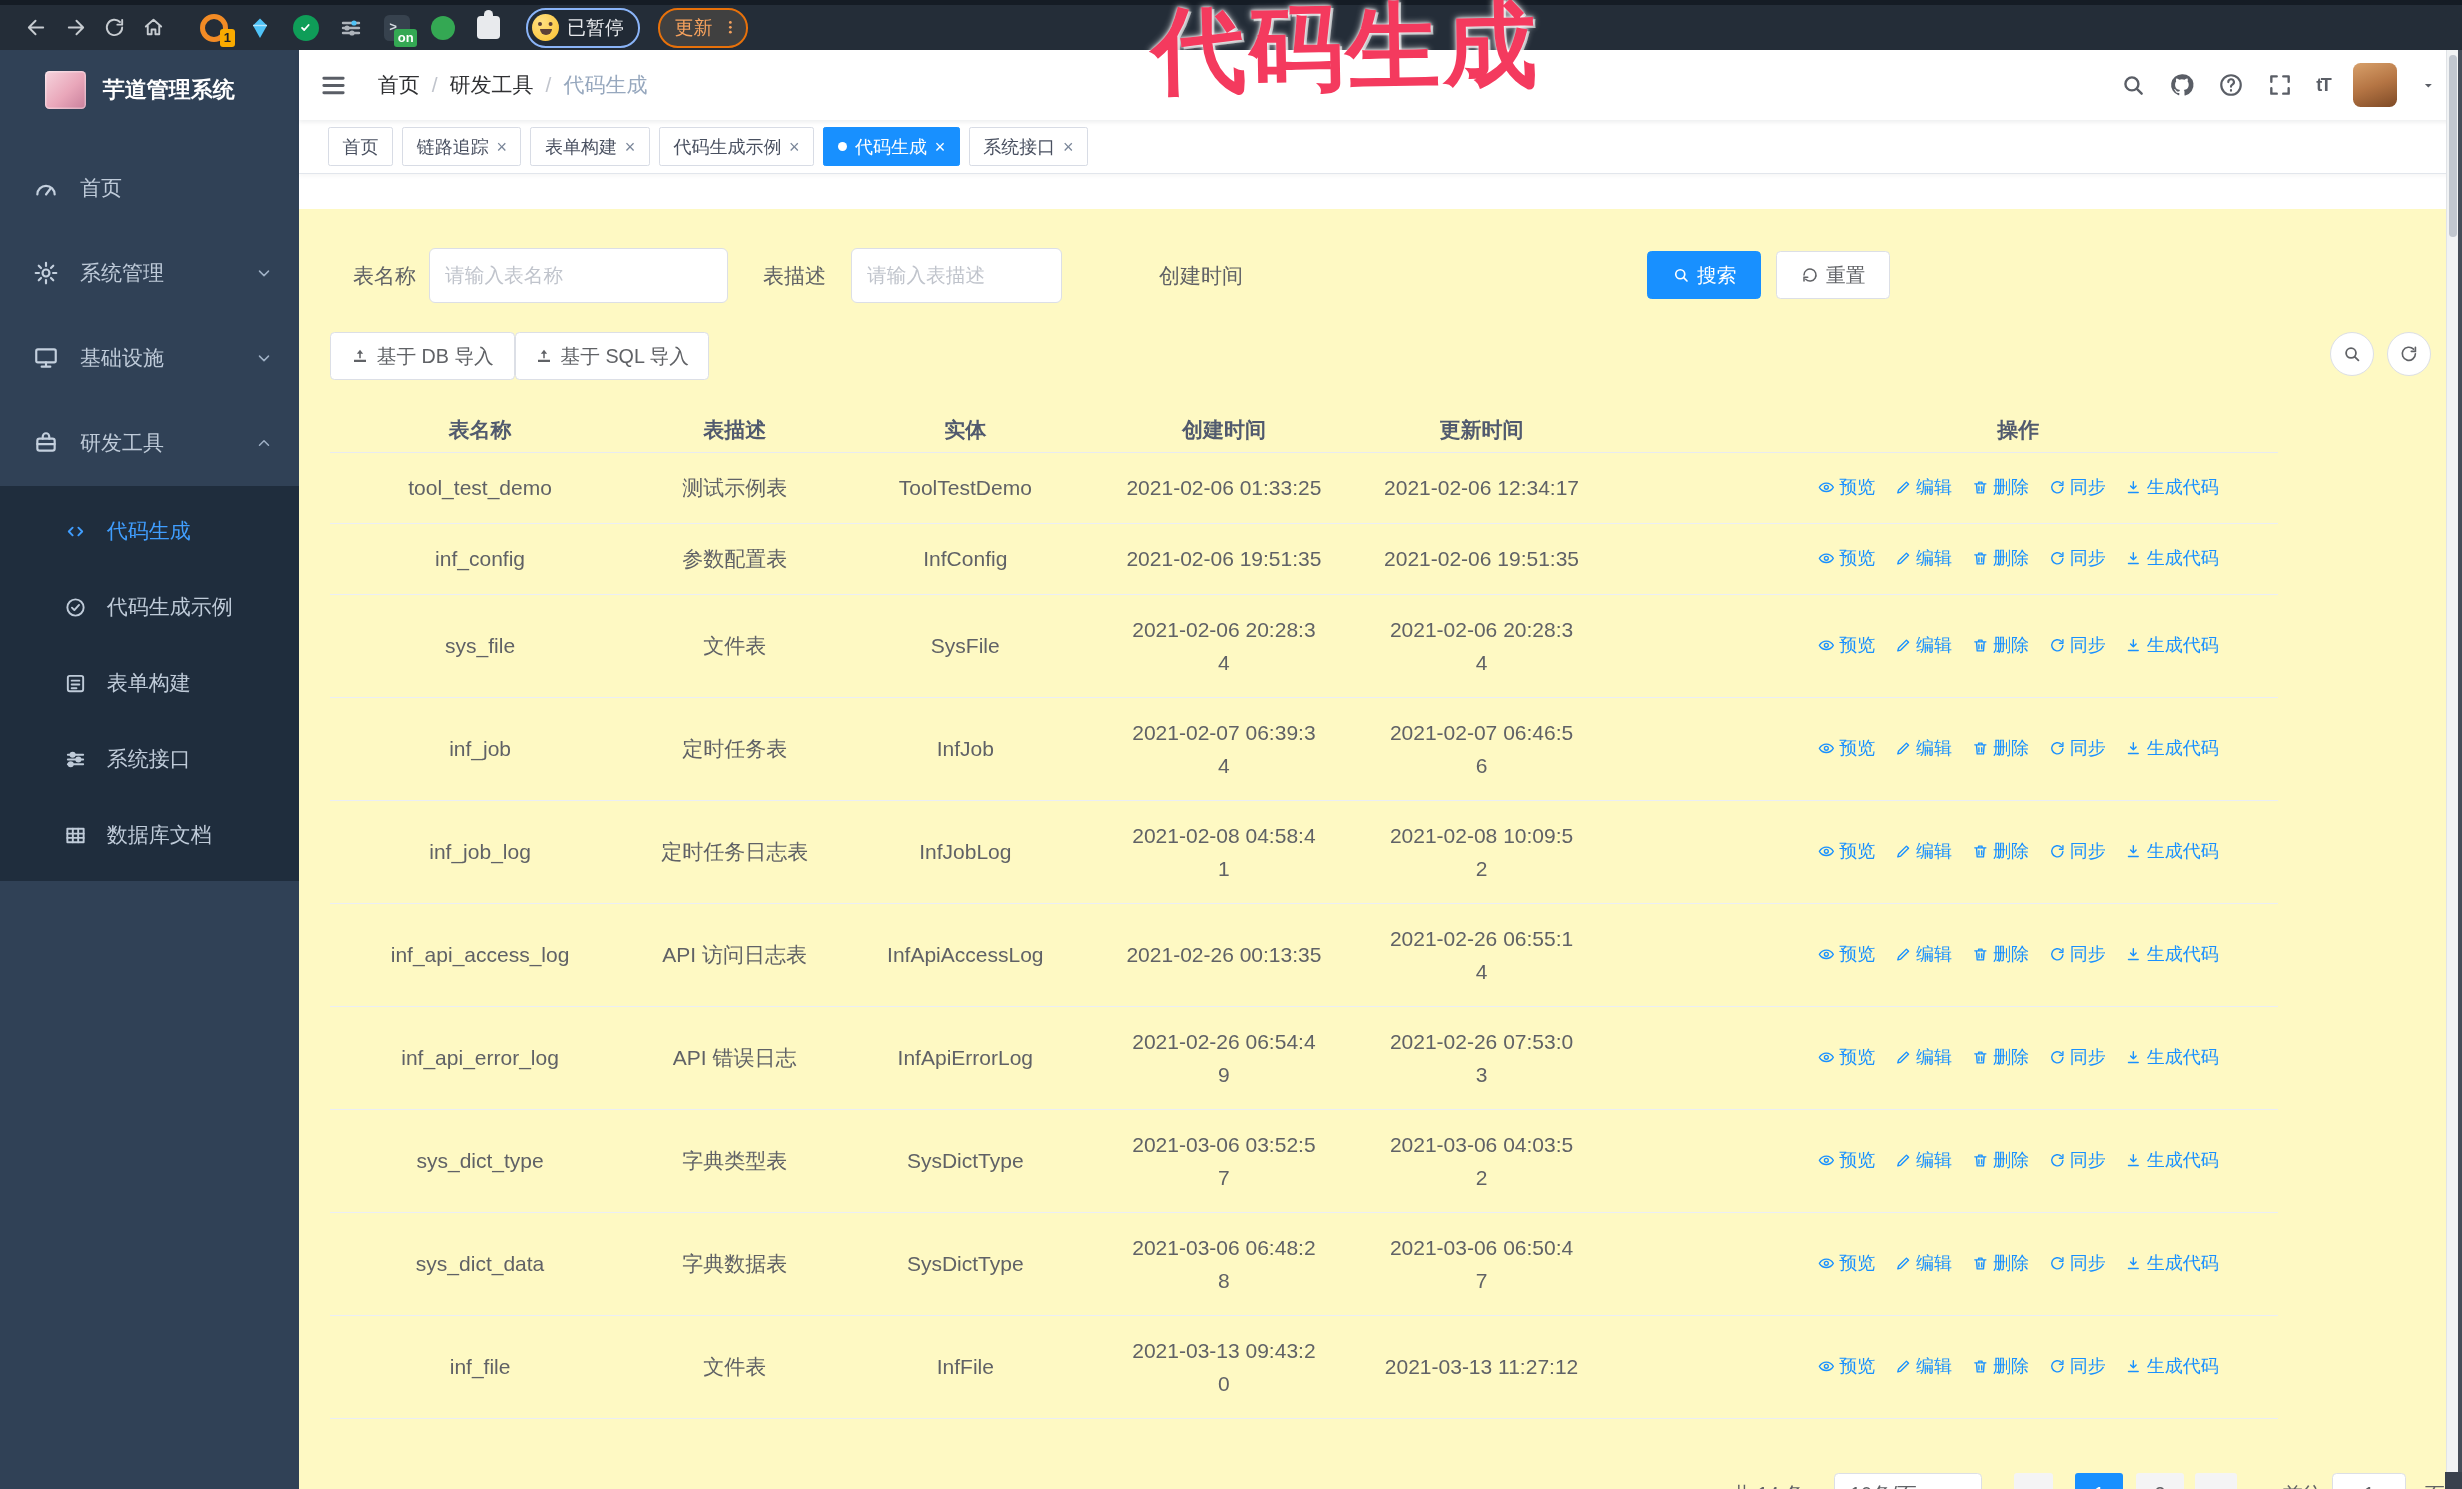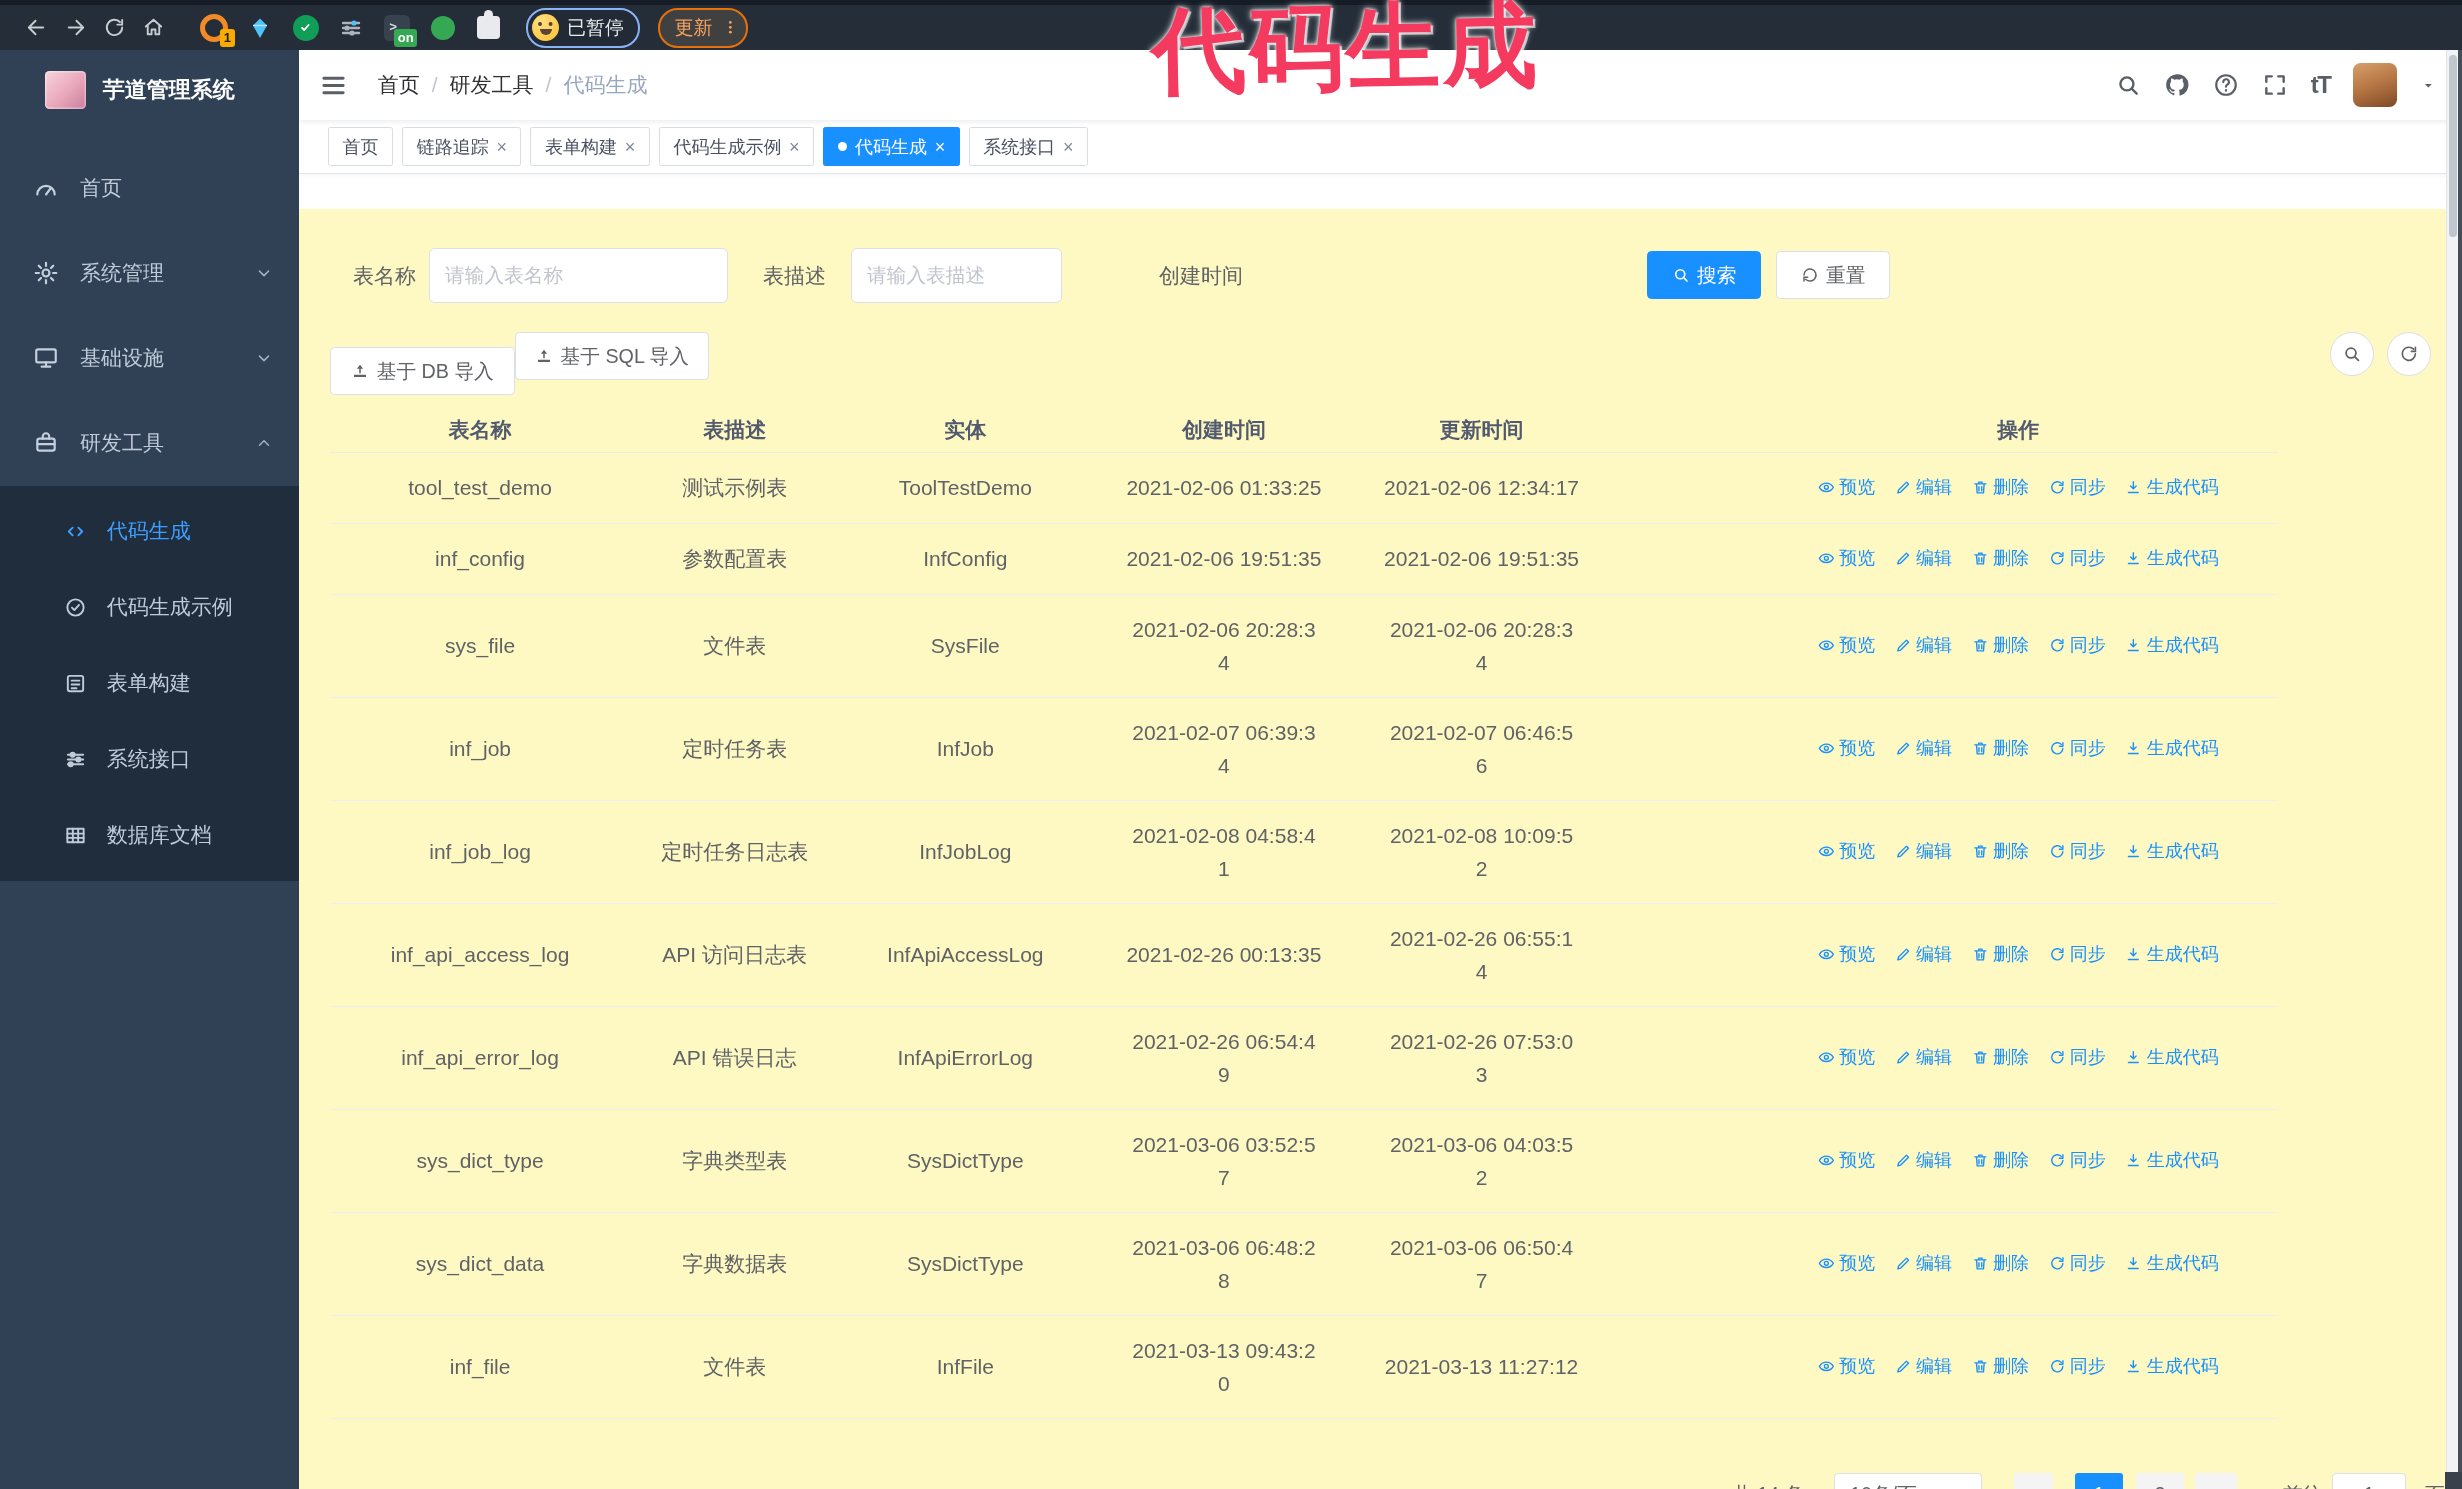--- a/index.html
+++ b/index.html
@@ -66,21 +66,21 @@
   .navbar{position:absolute;left:299px;top:50px;width:2164px;height:70px;background:#fff;box-shadow:0 1.5px 4.5px rgba(0,21,41,.08);display:flex;align-items:center;z-index:3;}
   .hamburger{margin-left:19.7px;color:#5a5e66;}
   .hamburger svg{width:29px;height:29px;}
   .breadcrumb{margin-left:30px;display:flex;align-items:center;font-size:21px;}
   .crumb{color:#303133;}
   .crumb.last{color:#97a8be;}
   .crumb-sep{color:#c0c4cc;margin:0 12px;}
   .nav-right{margin-left:auto;display:flex;align-items:center;gap:23px;padding-right:26px;}
   .nav-icon{color:#5a5e66;display:flex;align-items:center;}
   .nav-icon svg{width:26px;height:26px;}
-  .font-icon{font-size:24px;font-weight:bold;color:#5a5e66;letter-spacing:-1.5px;}
+  .font-icon{font-size:18px;font-weight:bold;color:#5a5e66;letter-spacing:-1.5px;}
   .avatar{width:44px;height:44px;border-radius:7.6px;background:linear-gradient(160deg,#d8a06a 0%,#b57544 50%,#7e4a26 100%);}
   .caret{color:#5a5e66;}
   .caret svg{width:16.7px;height:16.7px;}
 
   
   .tagbar{position:absolute;left:299px;top:120px;width:2164px;height:53px;background:#fff;border-bottom:1.5px solid #e2e6ec;box-shadow:0 1.5px 4.5px rgba(0,0,0,.04);display:flex;align-items:center;z-index:2;}
   .tags{display:flex;align-items:center;gap:9px;margin-left:29px;}
   .tag{height:39px;box-sizing:border-box;border:1.5px solid #d8dce5;background:#fff;color:#495060;font-size:18px;display:flex;align-items:center;padding:0 13.6px;cursor:pointer;border-radius:2.3px;}
   .tag .tag-dot{width:9.8px;height:9.8px;border-radius:50%;background:#fff;margin-right:7.6px;}
   .tag .tag-close{margin-left:7.6px;font-size:18px;line-height:1;color:#7a8699;}
@@ -424,21 +424,21 @@
       </div>
       <div class="btn btn-plain" style="left:1477px;width:114px;">
         <svg viewBox="0 0 24 24" fill="none" stroke="currentColor" stroke-width="2" stroke-linecap="round">
             <path d="M4 12a8 8 0 1 1 2.3 5.7M4 20v-5h5"></path>
           </svg>
         <span>重置</span>
       </div>
     </div>
 
     <div class="import-row">
-      <div class="btn btn-plain" style="left:31px;width:185px;top:15px;">
+      <div class="btn btn-plain" style="left:31px;width:185px;top:0;">
         <svg viewBox="0 0 24 24" fill="currentColor">
             <path d="M11 15h2V9h3.2L12 3.8 7.8 9H11zM4 17h16v3H4z"></path>
           </svg>
         <span>基于 DB 导入</span>
       </div>
       <div class="btn btn-plain" style="left:216px;width:194px;top:0;">
         <svg viewBox="0 0 24 24" fill="currentColor">
             <path d="M11 15h2V9h3.2L12 3.8 7.8 9H11zM4 17h16v3H4z"></path>
           </svg>
         <span>基于 SQL 导入</span>

